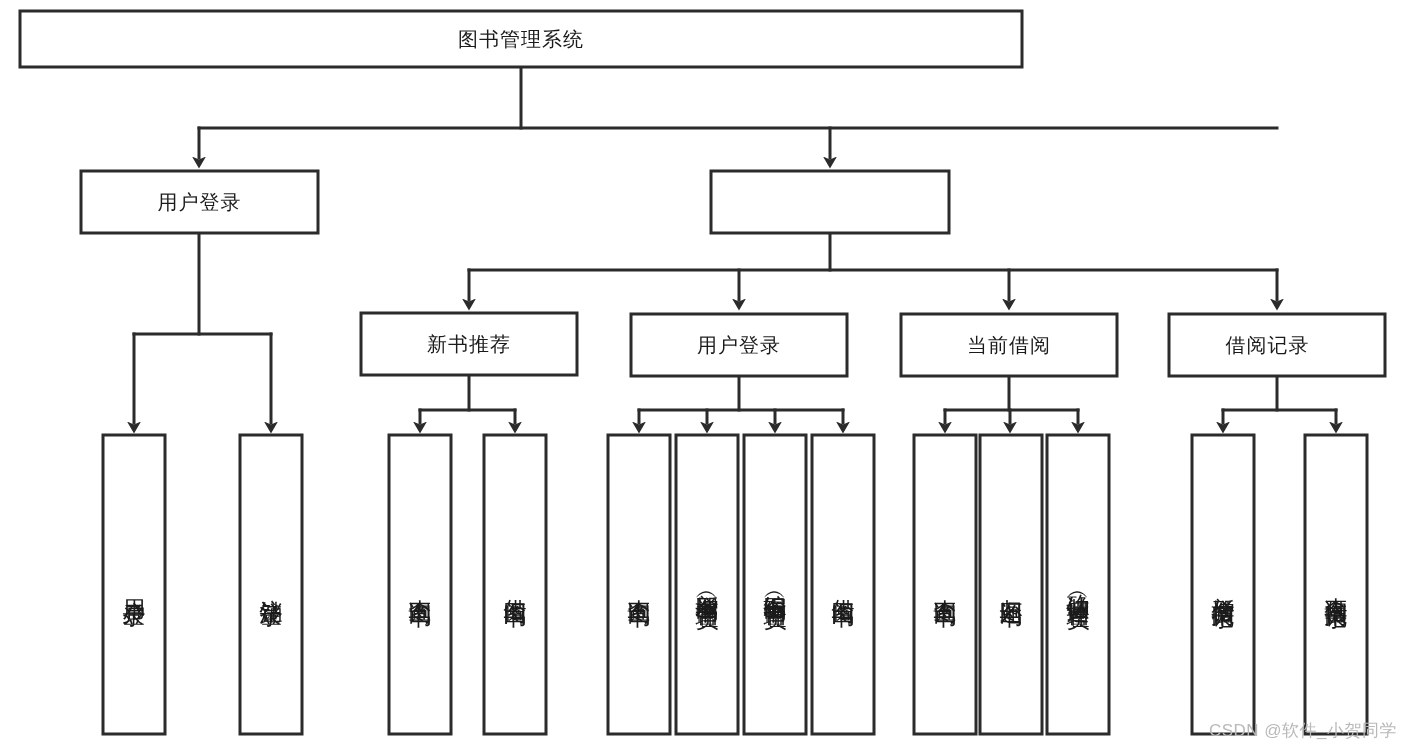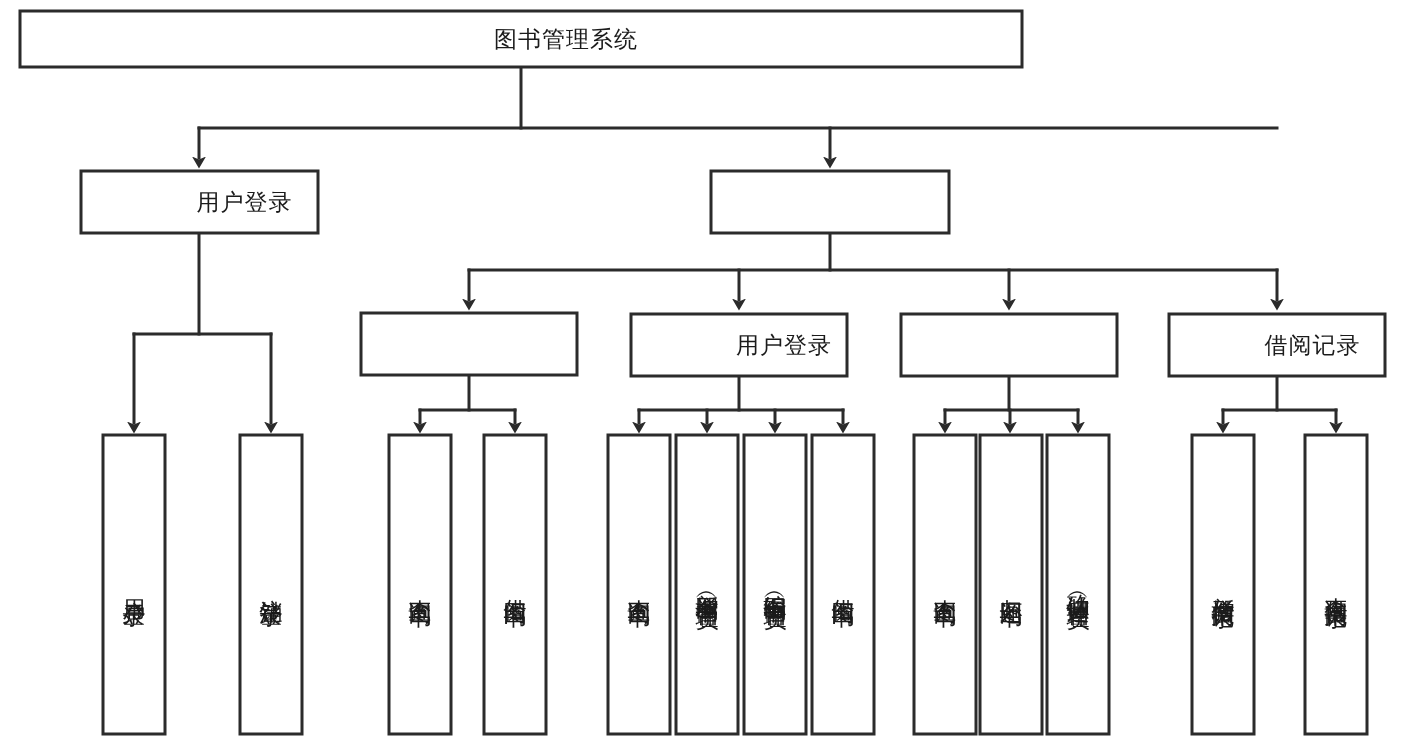--- a/index.html
+++ b/index.html
@@ -7,22 +7,22 @@
   #diagram-root{position:relative;width:1405px;height:747px;background:#fff;}
   svg#tree{position:absolute;left:0;top:0;width:1405px;height:747px;}
   .node-box{fill:#ffffff;stroke:#2b2b2b;stroke-width:3;}
   .conn{stroke:#2b2b2b;stroke-width:3;fill:none;stroke-linecap:square;}
   .arrow-head{fill:#2b2b2b;stroke:none;}
   .vtext{position:absolute;writing-mode:vertical-rl;text-orientation:upright;
          font-family:"Liberation Sans","DejaVu Sans",sans-serif;font-size:23px;color:#1b1b1b;
          display:flex;align-items:center;justify-content:center;letter-spacing:2px;
          line-height:1;white-space:nowrap;}
   .htext{position:absolute;display:flex;align-items:center;justify-content:center;
-         font-family:Liberation Serif, serif;font-size:23px;color:#1b1b1b;
-         letter-spacing:1px;white-space:nowrap;margin-left:45px;}
+         font-family:Liberation Serif, serif;font-size:20px;color:#1b1b1b;
+         letter-spacing:1px;white-space:nowrap;}
   .watermark{position:absolute;right:8px;bottom:5px;font-size:17px;color:#b9b9b9;
              font-family:"Liberation Sans","DejaVu Sans",sans-serif;letter-spacing:.5px;
              white-space:nowrap;}
 </style>
 </head>
 <body>
 
 <div id="diagram-root">
 
   <svg id="tree" viewBox="0 0 1405 747">
@@ -112,34 +112,37 @@
     <rect class="node-box" x="1047" y="435" width="62" height="299"></rect>
 
     <rect class="node-box" x="1192" y="435" width="62" height="299"></rect>
     <rect class="node-box" x="1305" y="435" width="62" height="299"></rect>
   </svg>
 
   <div class="htext" style="left:20px;top:11px;width:1002px;height:56px;">图书管理系统</div>
 
   <div class="htext" style="left:81px;top:171px;width:237px;height:62px;">用户登录</div>
 
+  <div class="htext" style="left:361px;top:313px;width:216px;height:62px;">新书推荐</div>
   <div class="htext" style="left:631px;top:314px;width:216px;height:62px;">用户登录</div>
+  <div class="htext" style="left:901px;top:314px;width:216px;height:62px;">当前借阅</div>
   <div class="htext" style="left:1169px;top:314px;width:197px;height:62px;">借阅记录</div>
 
   <div class="vtext" style="left:103px;top:435px;width:62px;height:299px;">用户登录</div>
   <div class="vtext" style="left:240px;top:435px;width:62px;height:299px;">注销登录</div>
 
   <div class="vtext" style="left:389px;top:435px;width:62px;height:299px;">查询图书</div>
   <div class="vtext" style="left:484px;top:435px;width:62px;height:299px;">借阅图书</div>
 
   <div class="vtext" style="left:608px;top:435px;width:62px;height:299px;">查询图书</div>
   <div class="vtext" style="left:676px;top:435px;width:62px;height:299px;">新增图书（管理员）</div>
   <div class="vtext" style="left:744px;top:435px;width:62px;height:299px;">编辑图书（管理员）</div>
   <div class="vtext" style="left:812px;top:435px;width:62px;height:299px;">借阅图书</div>
 
   <div class="vtext" style="left:914px;top:435px;width:62px;height:299px;">查询图书</div>
   <div class="vtext" style="left:980px;top:435px;width:62px;height:299px;">归还图书</div>
   <div class="vtext" style="left:1047px;top:435px;width:62px;height:299px;">确认归还（管理员）</div>
 
   <div class="vtext" style="left:1192px;top:435px;width:62px;height:299px;">新增借阅记录</div>
   <div class="vtext" style="left:1305px;top:435px;width:62px;height:299px;">查询借阅记录</div>
 
+  <div class="watermark">CSDN @软件_小贺同学</div>
 </div>
 
 </body></html>

